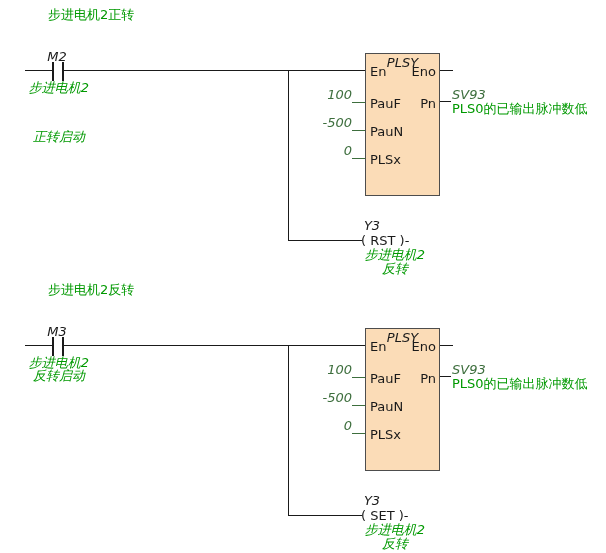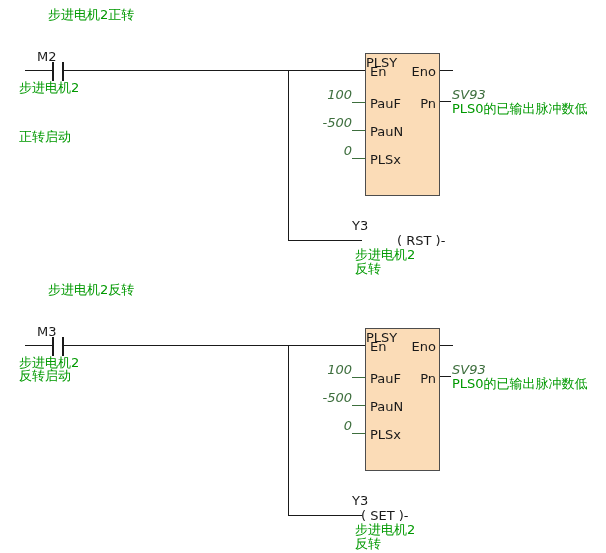--- a/index.html
+++ b/index.html
@@ -6,21 +6,21 @@
   .canvas {
     position:relative; width:606px; height:553px; background:#fff;
     font-family:"DejaVu Sans","Liberation Sans",sans-serif;
     font-size:13px; color:#1a1a1a; overflow:hidden;
   }
   .rung { position:absolute; left:0; width:606px; height:278px; }
   .rung-1 { top:0; }
   .rung-2 { top:275px; }
   .wire { position:absolute; background:#1a1a1a; }
   .txt { position:absolute; white-space:nowrap; line-height:14px; }
-  .center { text-align:left; }
+  .center { text-align:center;font-style:italic; }
   .right { text-align:right; }
   .green { color:var(--c-comment,#009900); }
   .op { color:var(--c-operand,#3d6e3d);font-style:italic; }
   .opwire { position:absolute; background:var(--c-operand,#3d6e3d); }
   .contact-bar { position:absolute; width:2px; height:19px; background:#1a1a1a; }
   .block {
     position:absolute; left:365px; top:53px; width:75px; height:143px;
     background:var(--c-blockfill,#fbdcb7);
     border:1px solid var(--c-blockborder,#4d4d4d);
     box-sizing:border-box;
@@ -62,21 +62,21 @@
     <div class="opwire" style="left:352px; top:130px; width:13px; height:1px;"></div>
     <div class="txt op right" style="left:296px; top:144px; width:56px;">0</div>
     <div class="opwire" style="left:352px; top:158px; width:13px; height:1px;"></div>
 
     <div class="wire" style="left:440px; top:70px; width:13px; height:1px;"></div>
     <div class="wire" style="left:440px; top:101px; width:11px; height:1px;"></div>
     <div class="txt op" style="left:452px; top:88px;">SV93</div>
     <div class="txt green" style="left:452px; top:102px;">PLS0的已输出脉冲数低</div>
 
     <div class="txt center" style="left:352px; top:219px; width:40px;">Y3</div>
-    <div class="txt" style="left:361px; top:234px;margin-left:36px;">( RST )-</div>
+    <div class="txt" style="left:361px; top:234px;">( RST )-</div>
     <div class="txt green center" style="left:355px; top:248px; width:80px;">步进电机2</div>
     <div class="txt green center" style="left:355px; top:262px; width:80px;">反转</div>
   </div>
 
   <div class="rung rung-2">
     <div class="txt green" style="left:48px; top:8px;">步进电机2反转</div>
 
     <div class="txt center" style="left:37px; top:50px; width:40px;">M3</div>
     <div class="wire" style="left:25px; top:70px; width:27px; height:1px;"></div>
     <div class="contact-bar" style="left:52px; top:62px;"></div>

